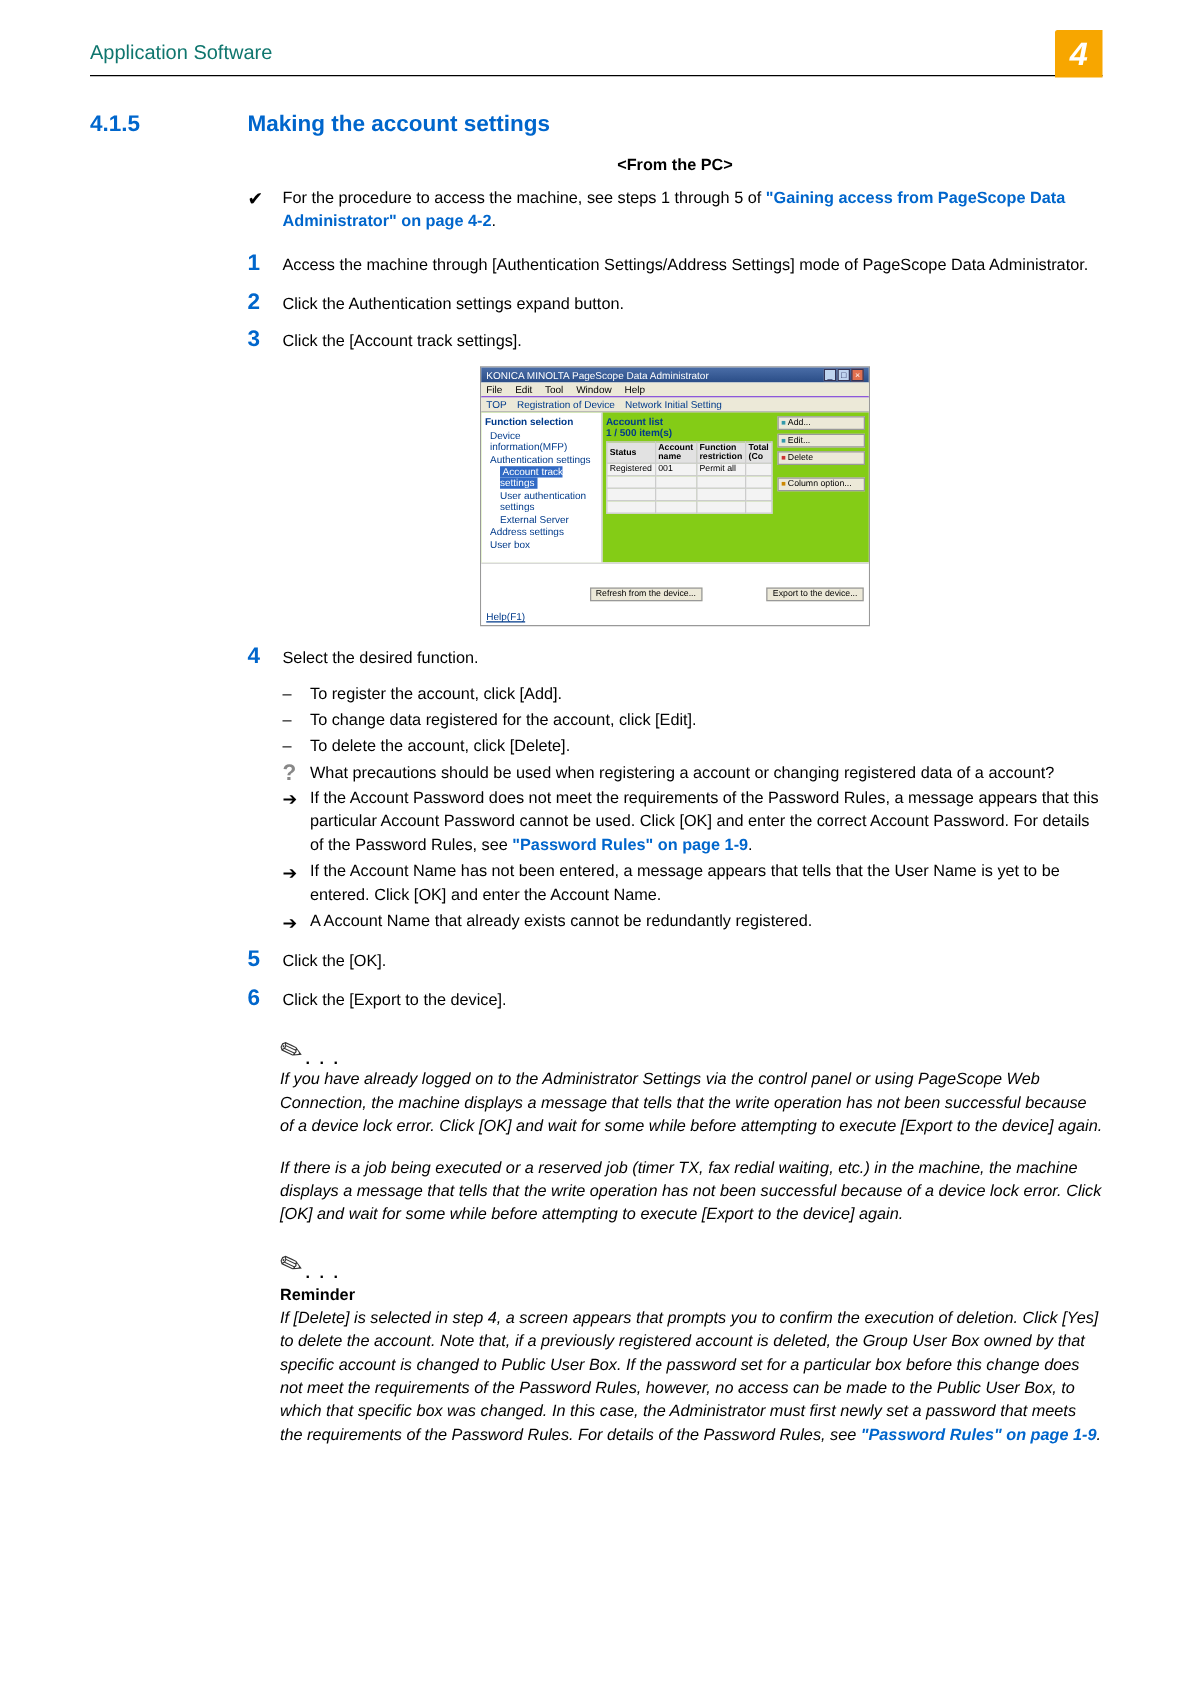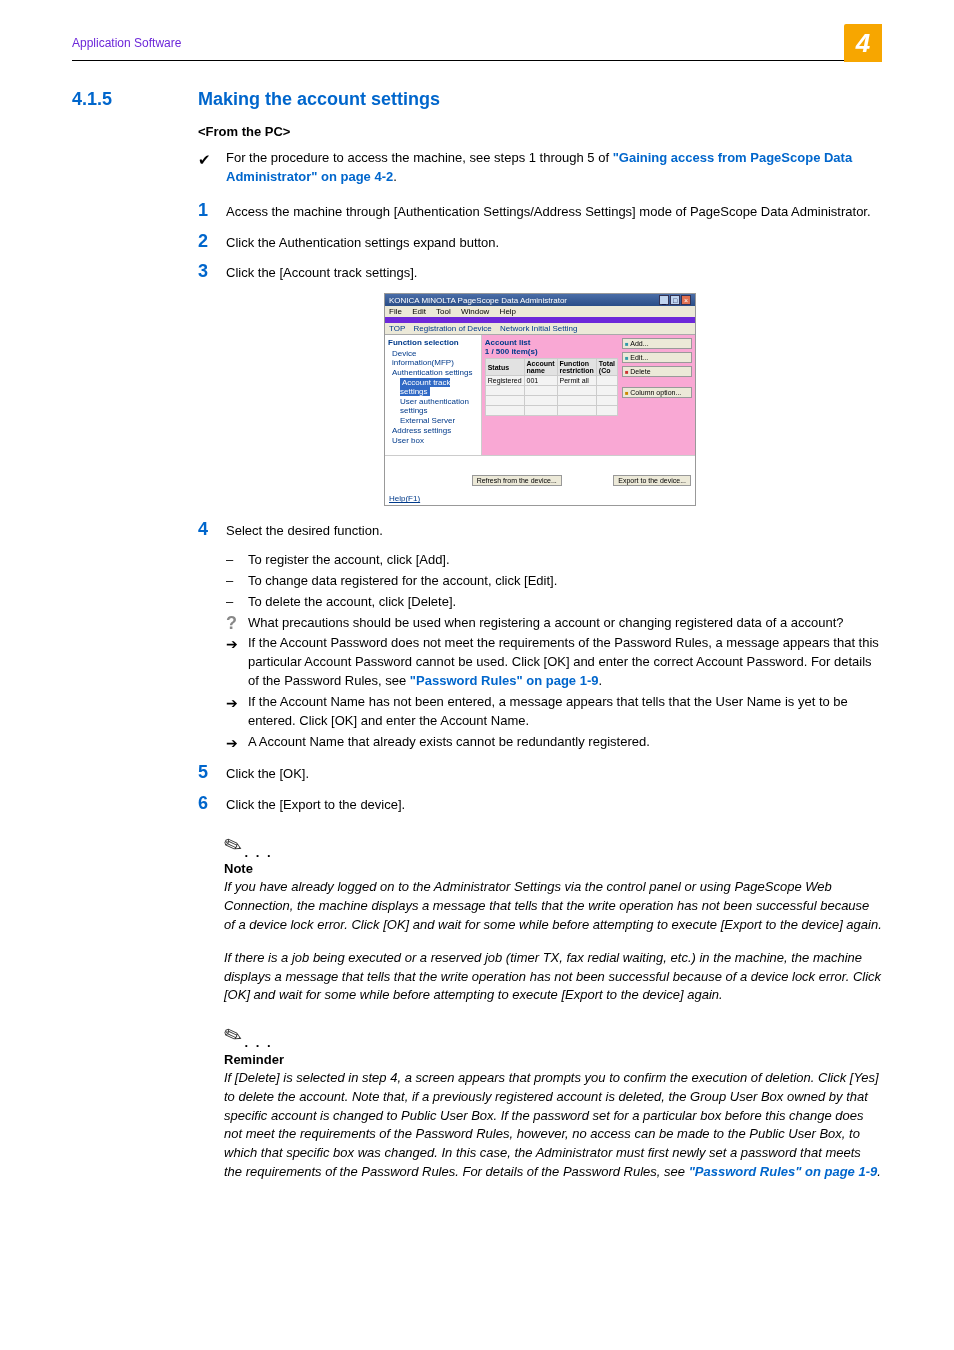--- a/index.html
+++ b/index.html
@@ -1,54 +1,54 @@
 <!DOCTYPE html>
 <html><head>
 <meta charset="utf-8">
 <style>
   * { box-sizing: border-box; margin: 0; padding: 0; }
   html, body { width: 954px; height: 1350px; background: #fff; font-family: Arial, Helvetica, sans-serif; color: #000; }
   .page { width: 954px; height: 1350px; position: relative; padding: 30px 72px 30px 72px; }
   .header-bar { display: flex; align-items: center; justify-content: space-between; height: 26px; margin-bottom: 4px; }
-  .header-title { font-size: 12px; color: #6d28d9; }
+  .header-title { font-size: 16px; color: #0f766e; }
   .chapter-tab { width: 38px; height: 38px; background: #f7a600; color: #fff; font-size: 26px; font-weight: bold; font-style: italic; text-align: center; line-height: 38px; border-top-left-radius: 2px; }
   .hr-top { border: none; border-top: 1px solid #000; margin-bottom: 28px; }
 
   .content { margin-left: 0; }
   .sec-row { display: flex; align-items: baseline; margin-bottom: 14px; }
   .sec-num { width: 126px; font-size: 18px; font-weight: bold; color: #0066cc; }
   .sec-title { font-size: 18px; font-weight: bold; color: #0066cc; }
 
   .body-col { margin-left: 126px; }
-  .sub-heading { font-size: 13px; font-weight: bold; margin: 10px 0 10px 0; }
+  .sub-heading { font-size: 13px; font-weight: bold; margin: 10px 0 10px 0; text-align: center; }
 
   .bullet-row { display: flex; margin: 4px 0 14px 0; font-size: 13px; line-height: 1.45; }
   .bullet-mark { width: 28px; flex: 0 0 28px; font-size: 15px; }
   .bullet-text { flex: 1; }
   .link { color: #0066cc; font-weight: bold; }
 
   .step-row { display: flex; margin: 10px 0; font-size: 13px; line-height: 1.45; }
   .step-num { width: 28px; flex: 0 0 28px; font-size: 18px; font-weight: bold; color: #0066cc; line-height: 1.1; }
   .step-text { flex: 1; padding-top: 2px; }
 
   .sub-row { display: flex; margin: 2px 0 2px 28px; font-size: 13px; line-height: 1.45; }
   .sub-mark { width: 22px; flex: 0 0 22px; }
   .sub-text { flex: 1; }
   .qmark { color: #888; font-size: 18px; font-weight: bold; line-height: 1; }
   .arrow { font-size: 14px; }
 
   .figure-wrap { display: flex; justify-content: center; margin: 4px 0 14px 0; }
   .figure { width: 312px; font-size: 8px; background: #fff; border: 1px solid #999; }
   .fig-titlebar { background: linear-gradient(#4a6da7,#2a4d87); color:#fff; padding:1px 4px; display:flex; justify-content: space-between; align-items: center; }
   .fig-titlebar .winbtns span { display:inline-block; width:10px; height:10px; background:#c0d4ef; margin-left:1px; border:1px solid #335; font-size:7px; text-align:center; line-height:9px; color:#003; }
-  .fig-menubar { background:#ece9d8; padding:1px 4px; color:#000; border-bottom:6px solid #6d28d9; }
+  .fig-menubar { background:#ece9d8; padding:1px 4px; color:#000; border-bottom:1px solid #6d28d9; }
   .fig-menubar span { margin-right:8px; }
   .fig-toolbar { background:#ece9d8; padding:1px 4px; color:#003a8a; border-bottom:1px solid #aaa; }
   .fig-toolbar span { margin-right:6px; }
-  .fig-body { display:flex; height: 120px; background:#f9a8d4; }
+  .fig-body { display:flex; height: 120px; background:#84cc16; }
   .fig-left { width: 120px; border-right:1px solid #ccc; padding:3px; background:#fff; }
   .fig-left-title { color:#003a8a; font-weight:bold; margin-bottom:2px; }
   .tree div { margin:1px 0 1px 4px; color:#003a8a; }
   .tree .sel { background:#316ac5; color:#fff; padding:0 2px; }
   .fig-right { flex:1; padding:3px; display:flex; }
   .fig-table-area { flex:1; }
   .fig-right-title { color:#003a8a; font-weight:bold; display:flex; justify-content:space-between; margin-bottom:2px;flex-direction:column; }
   .fig-table { width:100%; border-collapse:collapse; font-size:7px; }
   .fig-table th, .fig-table td { border:1px solid #ccc; padding:1px 2px; text-align:left; background:#f3f3f3; }
   .fig-table th { background:#e2e2e2; }
@@ -248,21 +248,20 @@
 
       <div class="step-row">
         <span class="step-num">6</span>
         <span class="step-text">Click the [Export to the device].</span>
       </div>
 
       <div class="note-block">
         <div>
           <span class="note-icon">✎</span><span class="note-dots">. . .</span>
         </div>
-        <span class="note-label">Note</span>
         <p class="note-para">If you have already logged on to the Administrator Settings via the control panel or using PageScope Web Connection, the machine displays a message that tells that the write operation has not been successful because of a device lock error. Click [OK] and wait for some while before attempting to execute [Export to the device] again.</p>
         <p class="note-para">If there is a job being executed or a reserved job (timer TX, fax redial waiting, etc.) in the machine, the machine displays a message that tells that the write operation has not been successful because of a device lock error. Click [OK] and wait for some while before attempting to execute [Export to the device] again.</p>
       </div>
 
       <div class="note-block">
         <div>
           <span class="note-icon">✎</span><span class="note-dots">. . .</span>
         </div>
         <span class="note-label">Reminder</span>
         <p class="note-para">

